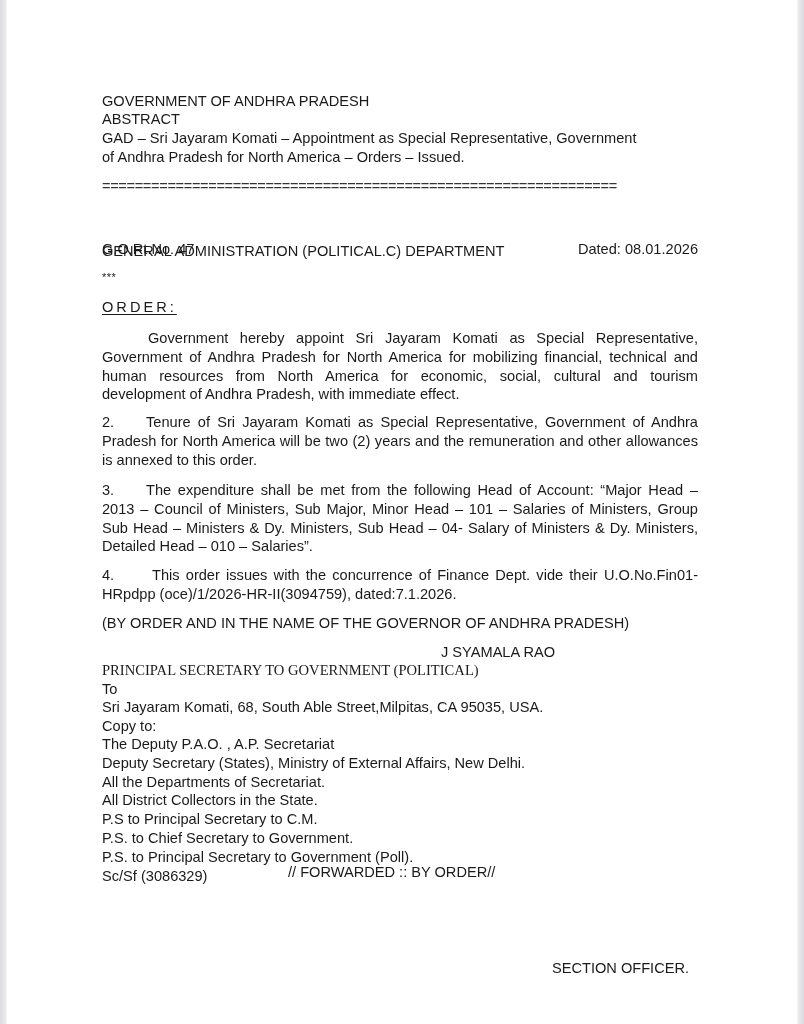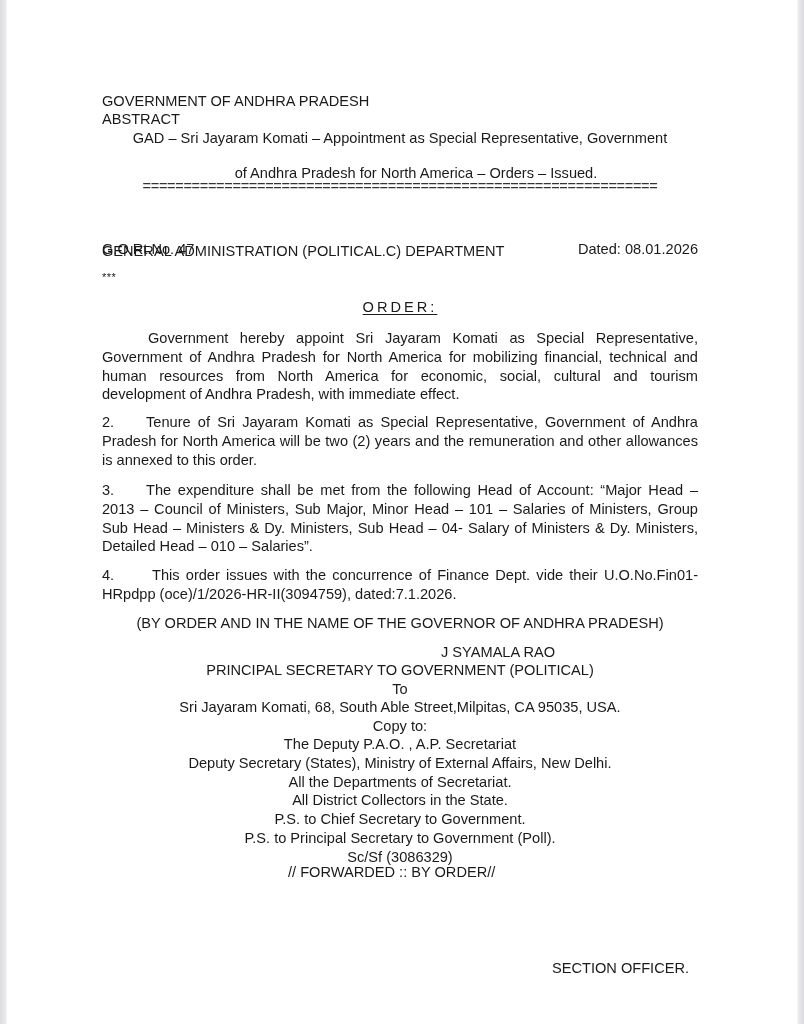--- a/index.html
+++ b/index.html
@@ -24,25 +24,25 @@
       background: linear-gradient(to left, #dcdce0, #e8e8ec 70%, #f6f6f8);
     }
     .page {
       position: absolute;
       left: 102px;
       top: 0;
       width: 596px;
       font-size: 14.6px;
       line-height: 18.8px;
     }
-    .abs { position: absolute; left: 0; width: 596px; white-space: nowrap; text-align: center; }
+    .abs { position: absolute; left: 0; width: 596px; white-space: nowrap; }
     .center { text-align: left; }
     .justify { text-align: justify; text-align-last: left; white-space: normal; }
     .indent-first { text-indent: 46px; }
-    .right { text-align: center; }
+    .right { text-align: left; font-family: Liberation Serif, serif; }
     .sep {
       letter-spacing: -0.35px;
       overflow: hidden;
       color: #333;
     }
     .order-title {
       text-decoration: underline;
       letter-spacing: 3px;
       text-underline-offset: 2px;
     }
@@ -54,21 +54,21 @@
 <body>
 
 <div class="edge-left"></div>
 <div class="edge-right"></div>
 
 <div class="page">
 
   <div class="abs center" style="top:92px;">GOVERNMENT OF ANDHRA PRADESH</div>
   <div class="abs center" style="top:110px;">ABSTRACT</div>
   <div class="abs" style="top:129px;">GAD – Sri Jayaram Komati – Appointment as Special Representative, Government</div>
-  <div class="abs" style="top:164px;margin-left:16px;">of Andhra Pradesh for North America – Orders – Issued.</div>
+  <div class="abs" style="top:148px;">of Andhra Pradesh for North America – Orders – Issued.</div>
   <div class="abs sep" style="top:177px;">===============================================================</div>
 
   <div class="abs center" style="top:209px;margin-top:33px;">GENERAL ADMINISTRATION (POLITICAL.C) DEPARTMENT</div>
   <div class="abs row-flex" style="top:240px;">
     <span>G.O.Rt.No. 47</span>
     <span>Dated: 08.01.2026</span>
   </div>
   <div class="abs center stars" style="top:268px;">***</div>
 
   <div class="abs" style="top:298px;">
@@ -98,20 +98,21 @@
 
   <div class="abs" style="top:680px;">To</div>
   <div class="abs" style="top:698px;">Sri Jayaram Komati, 68, South Able Street,Milpitas, CA 95035, USA.</div>
   <div class="abs" style="top:717px;">Copy to:</div>
 
   <div class="abs" style="top:735px;">
     <div>The Deputy P.A.O. , A.P. Secretariat</div>
     <div>Deputy Secretary (States), Ministry of External Affairs, New Delhi.</div>
     <div>All the Departments of Secretariat.</div>
     <div>All District Collectors in the State.</div>
+    <div>P.S to Principal Secretary to C.M.</div>
     <div>P.S. to Chief Secretary to Government.</div>
     <div>P.S. to Principal Secretary to Government (Poll).</div>
     <div>Sc/Sf (3086329)</div>
   </div>
 
   <div class="abs" style="top:863px; left:186px; width:auto;">// FORWARDED :: BY ORDER//</div>
   <div class="abs" style="top:941px; left:450px; width:auto;margin-top:18px;">SECTION OFFICER.</div>
 
 </div>
 

